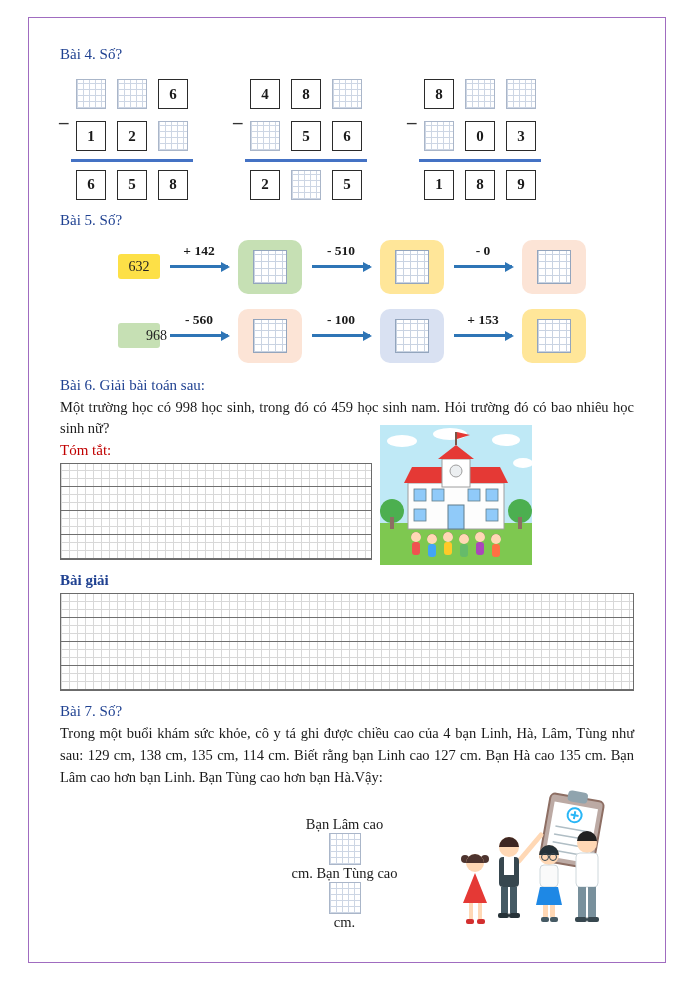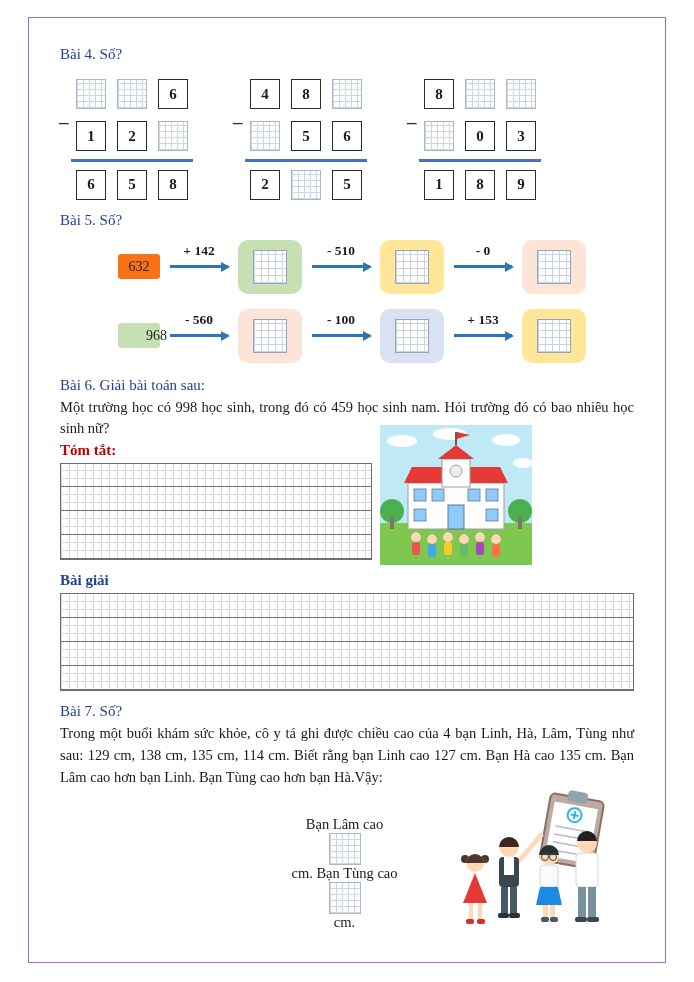--- a/index.html
+++ b/index.html
@@ -40,21 +40,21 @@
   .arrow::after { content:""; position:absolute; right:-2px; top:50%; transform:translateY(-50%);
     width:0; height:0; border-left:9px solid #2e75b6; border-top:5px solid transparent; border-bottom:5px solid transparent; }
   .chain-box { width:64px; height:54px; border-radius:10px; display:flex; align-items:center; justify-content:center; }
   .chain-grid { display:block; width:34px; height:34px; background-color:#fff; border:1px solid #93a5bd;
     background-image:
       repeating-linear-gradient(0deg,#c9d3e2 0,#c9d3e2 1px,transparent 1px,transparent 7px),
       repeating-linear-gradient(90deg,#c9d3e2 0,#c9d3e2 1px,transparent 1px,transparent 7px); }
 
   
   .tomtat-area { position:relative; margin-top:2px; }
-  .red-label { color:#c00000; font-weight:bold; font-size:15px; margin-bottom:4px; }
+  .red-label { color:#c00000; font-weight:normal; font-size:15px; margin-bottom:4px; }
   .writing-grid { border:1px solid #6b6b6b; background-color:#fff;
     background-image:
       repeating-linear-gradient(0deg,#6f6f6f 0,#6f6f6f 1px,transparent 1px,transparent 24px),
       repeating-linear-gradient(0deg,#d8d8d8 0,#d8d8d8 1px,transparent 1px,transparent 8px),
       repeating-linear-gradient(90deg,#d8d8d8 0,#d8d8d8 1px,transparent 1px,transparent 8px); }
   .tomtat-grid { width:312px; height:97px; }
   .school-svg { position:absolute; left:320px; top:-17px; }
   .baigiai-title { text-align:left; color:#1f4191; font-weight:bold; font-size:15px; margin-top:12px; margin-bottom:4px; }
   .baigiai-grid { width:574px; height:98px; }
 
@@ -133,21 +133,21 @@
         <span class="box digit-box">8</span>
         <span class="box digit-box">9</span>
       </div>
     </div>
 
   </div>
 
   <div class="section-title t5">Bài 5. Số?</div>
 
   <div class="chain">
-    <div class="start-box" style="background-color: #f97316;">632</div>
+    <div class="start-box" style="background-color: #fde047;">632</div>
     <div class="arrow-wrap">
       <span class="arrow-label">+ 142</span>
       <span class="arrow"></span>
     </div>
     <div class="chain-box" style="background-color: rgb(198, 224, 180);">
       <span class="chain-grid"></span>
     </div>
     <div class="arrow-wrap">
       <span class="arrow-label">- 510</span>
       <span class="arrow"></span>

